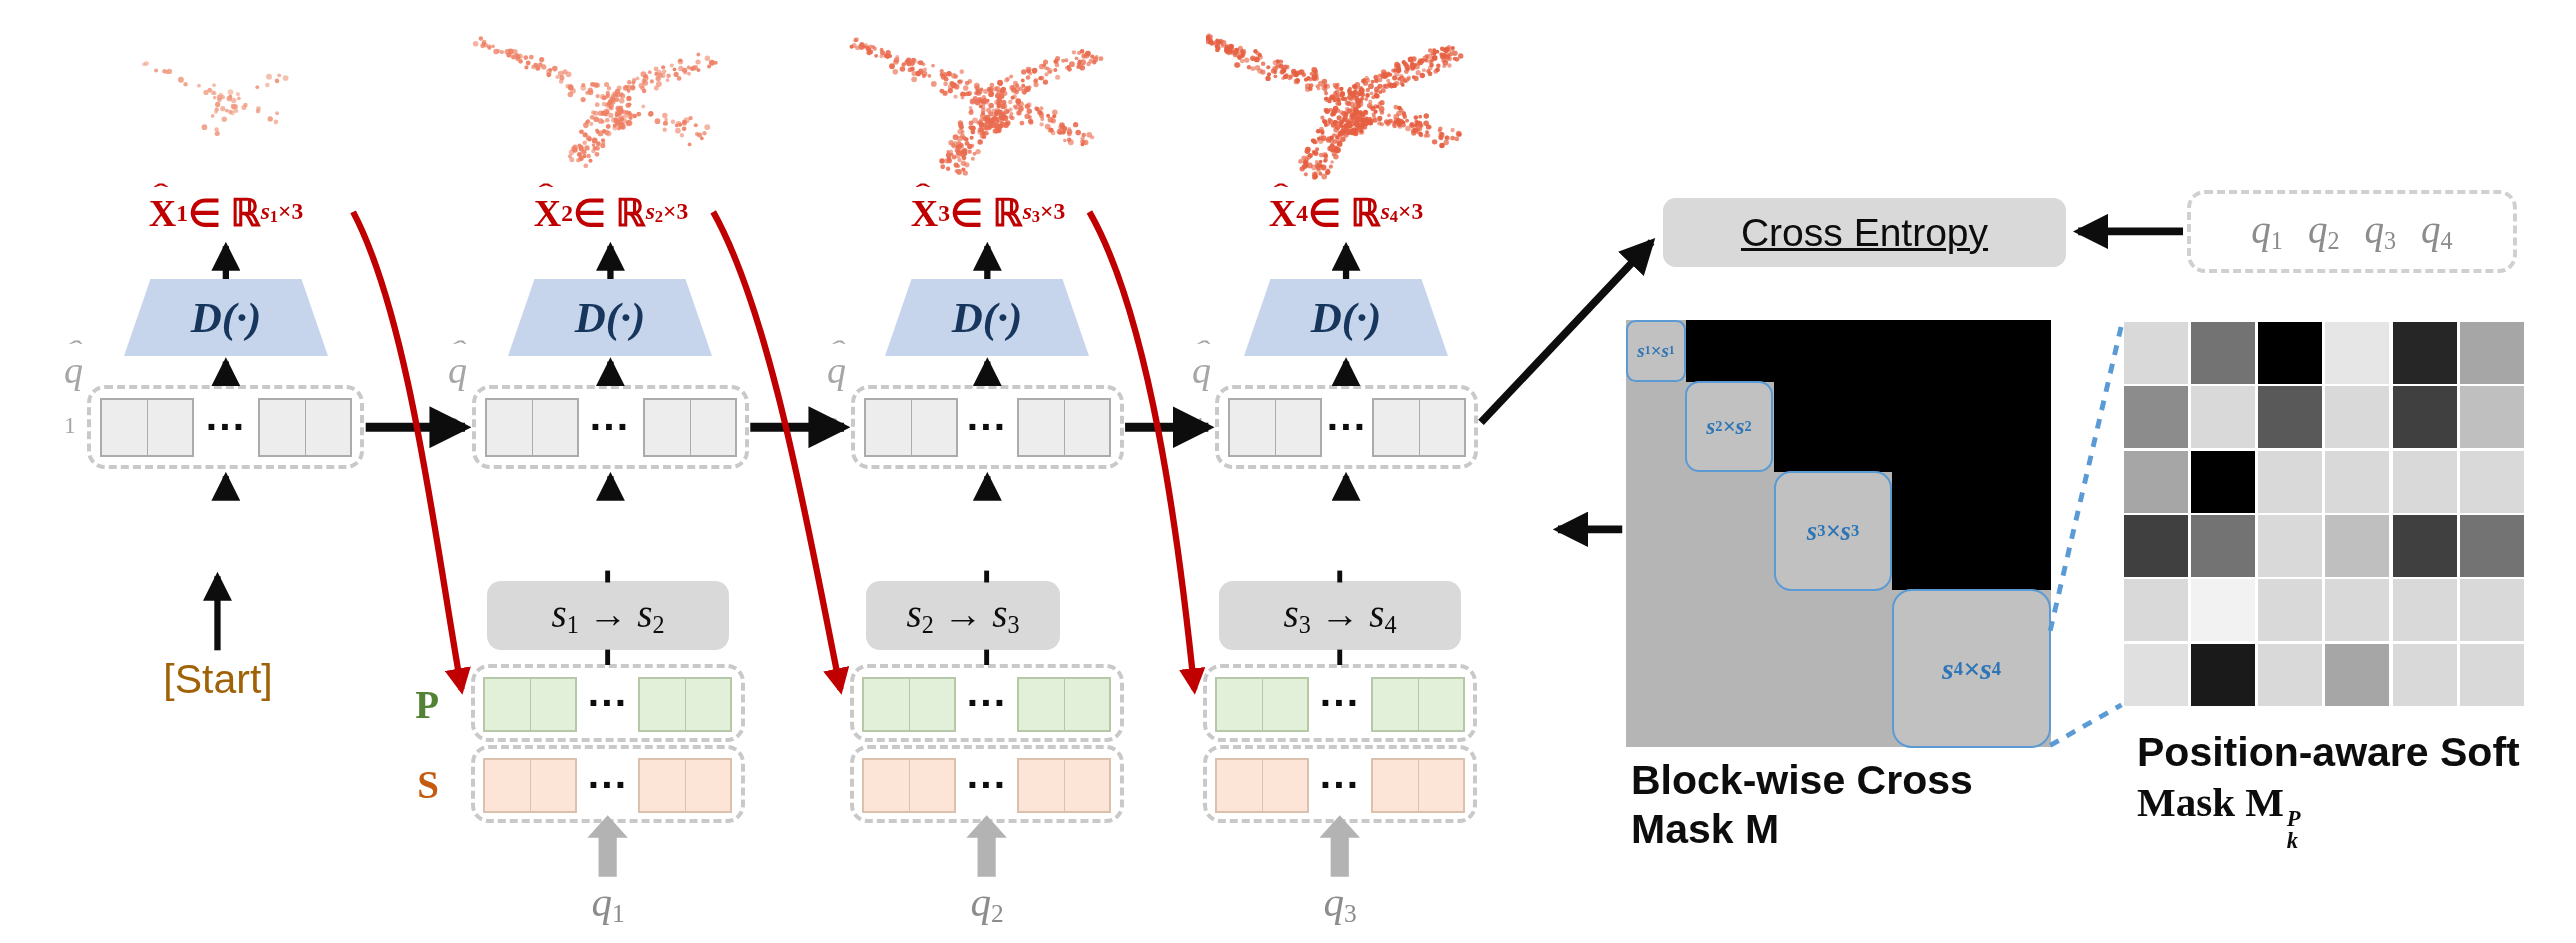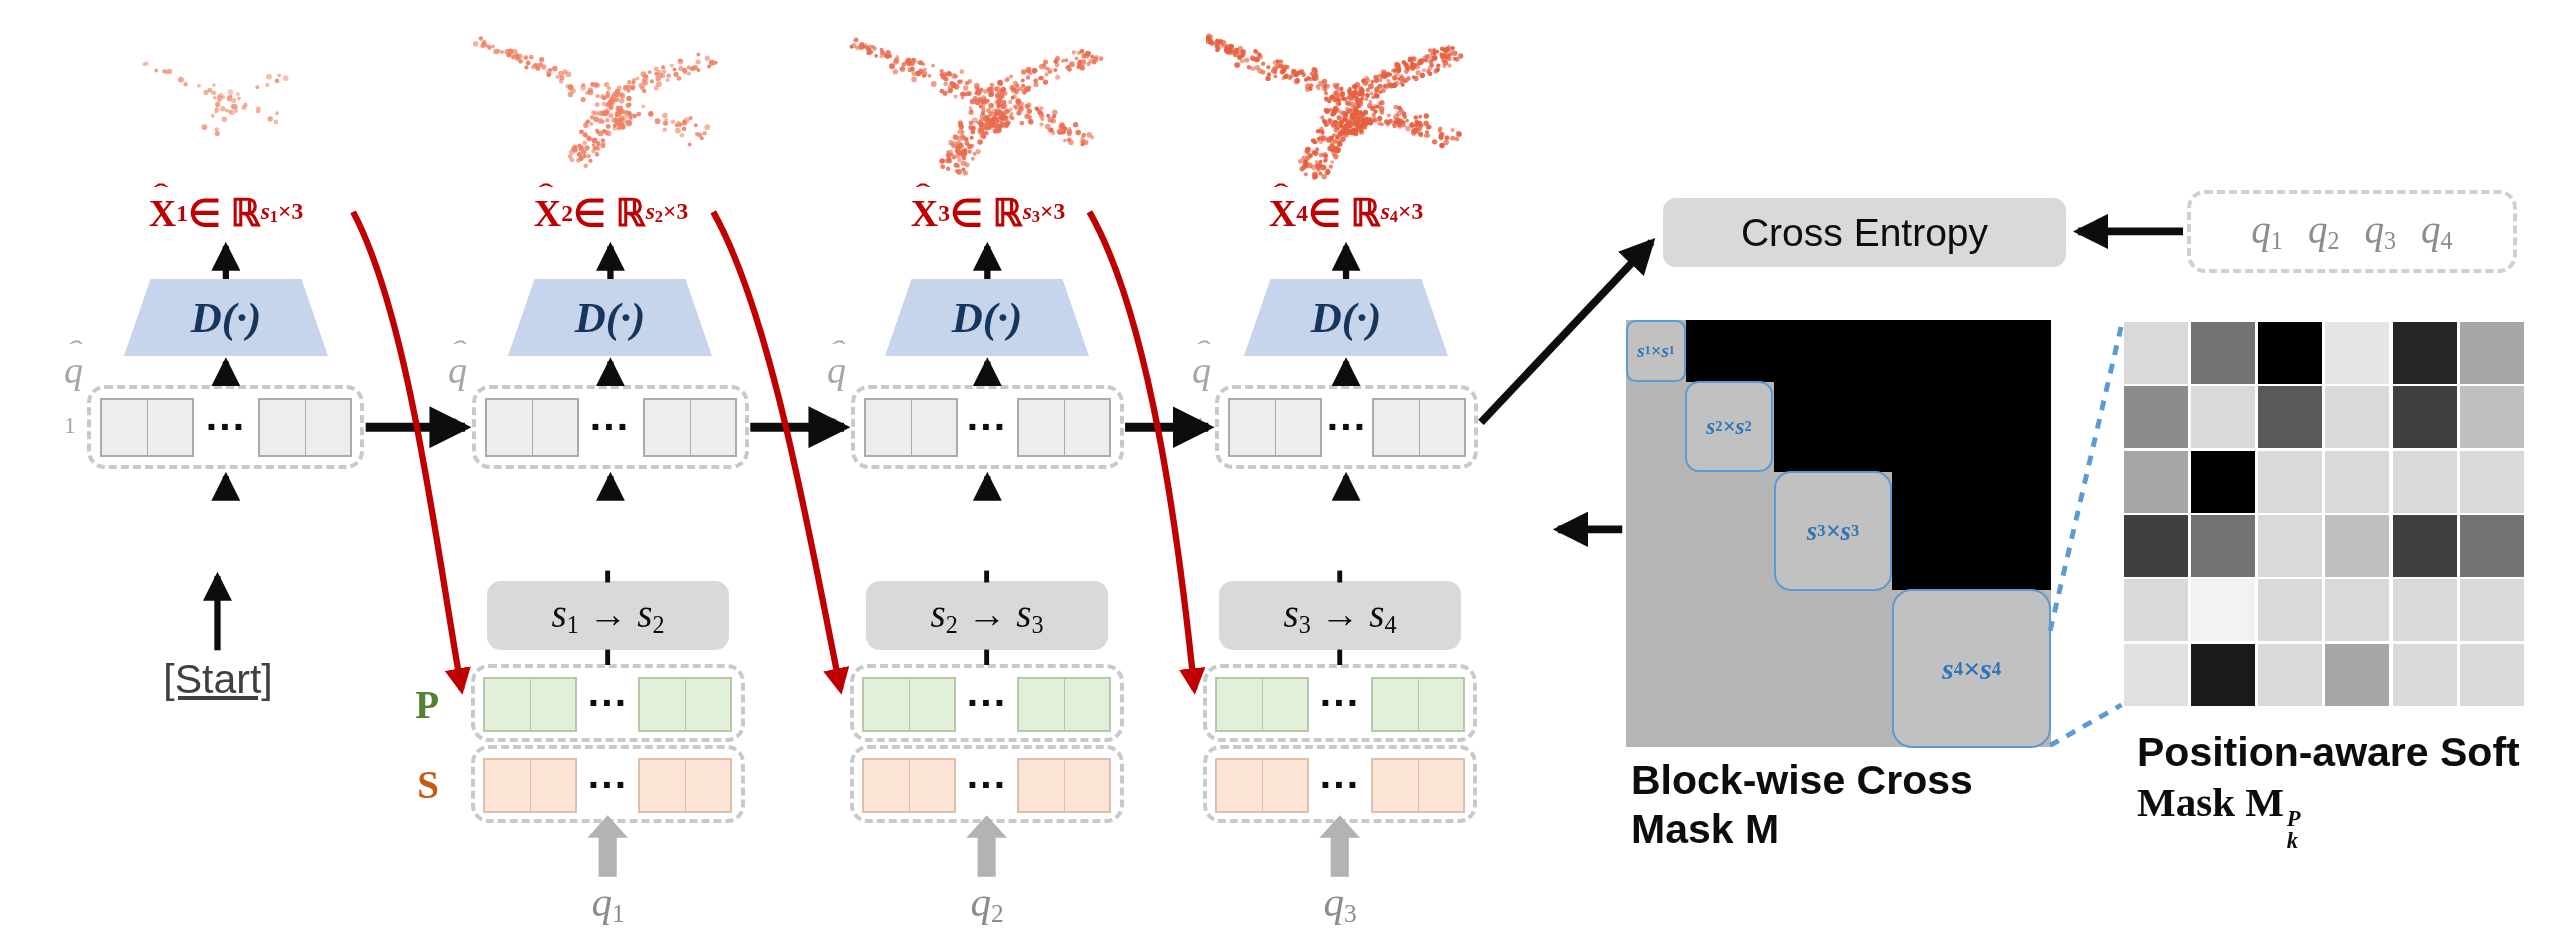--- a/index.html
+++ b/index.html
@@ -9,21 +9,21 @@
 
   .abs{position:absolute;}
 
   
   .bar{left:7px;top:499px;width:1543px;height:71px;background:#d9d9d9;border-radius:11.2px;
        display:flex;align-items:center;justify-content:center;z-index:2;
        font-size:56px;color:#0d0d0d;letter-spacing:0px;white-space:nowrap;}
 
   
   .gbox{background:#d9d9d9;border-radius:12.6px;display:flex;align-items:center;justify-content:center;z-index:2;}
-  .ce-box{left:1663px;top:198px;width:403px;height:69px;font-size:39px;color:#0d0d0d;}
+  .ce-box{left:1663px;top:198px;width:403px;height:69px;font-size:39px;color:#0d0d0d;text-decoration:underline;}
 
   
   .math{font-family:"Liberation Serif",serif;}
   .it{font-style:italic;}
   sub{font-size:62%;font-style:normal;vertical-align:-0.25em;}
   sup{font-size:62%;vertical-align:0.55em;}
   sup sub{font-size:70%;vertical-align:-0.2em;}
   .hat{position:relative;display:inline-block;}
   .hat .hm{position:absolute;left:46%;top:-0.44em;transform:translateX(-50%) scaleX(1.9);
            font-size:0.62em;line-height:1;}
@@ -48,21 +48,21 @@
   .tok-green{background:#e2efd9;border:2.1px solid #b5c9a8;}
   .tok-green .divider{background:#b5c9a8;}
   .tok-orange{background:#fce4d6;border:2.1px solid #dcc0ae;}
   .tok-orange .divider{background:#dcc0ae;}
   .dots{position:absolute;z-index:2;font-weight:bold;font-size:41px;color:#0d0d0d;
         letter-spacing:2.1px;transform:translate(-50%,-72%);}
 
   .sbox{top:581px;height:69px;border-radius:14px;font-size:39px;color:#0d0d0d;white-space:nowrap;}
   .q-label{font-family:"Liberation Serif",serif;font-style:italic;font-size:41px;color:#8c8c8c;
            z-index:2;text-align:center;}
-  .start-label{left:113px;top:656px;width:210px;text-align:center;font-size:41px;color:#404040;z-index:2;text-decoration:underline;}
+  .start-label{left:113px;top:656px;width:210px;text-align:center;font-size:41px;color:#a16207;z-index:2;}
   .row-label{width:56px;text-align:right;font-family:"Liberation Serif",serif;font-weight:bold;
              font-size:39px;z-index:2;}
 
   
   .qseq-box{left:2187px;top:190px;width:330px;height:83px;border:4.9px dashed #d0d0d0;border-radius:18px;
             box-sizing:border-box;display:flex;align-items:center;justify-content:center;gap:25px;
             font-family:"Liberation Serif",serif;font-style:italic;font-size:39px;color:#8c8c8c;z-index:2;}
   .mask{left:1626px;top:320px;width:425px;height:427px;background:#b5b5b5;z-index:1;}
   .mask .blk-black{position:absolute;background:#000000;}
   .mask .blk{position:absolute;background:#c1c1c1;border:2.8px solid #5b9bd5;box-sizing:border-box;
@@ -1675,21 +1675,21 @@
         <div class="abs token tok-orange" style="left:483px;top:758px;width:94px;height:55px;">
           <div class="divider"></div>
         </div>
         <div class="abs token tok-orange" style="left:638px;top:758px;width:94px;height:55px;">
           <div class="divider"></div>
         </div>
         <div class="abs dots" style="left:608px;top:785px;">...</div>
         <div class="abs q-label math" style="left:552px;top:878px;width:112px;"><span class="it">q</span><sub>1</sub></div>
       </div>
       <div class="abs" style="left:0;top:0;">
-        <div class="abs gbox sbox" style="left:866px;width:242px;">
+        <div class="abs gbox sbox" style="left:866px;width:194px;">
           <div class="math"><span class="it">s</span><sub>2</sub><span> → </span><span class="it">s</span><sub>3</sub></div>
         </div>
         <div class="abs dash-box" style="left:850px;top:664px;width:274px;height:78px;"></div>
         <div class="abs token tok-green" style="left:862px;top:677px;width:94px;height:55px;">
           <div class="divider"></div>
         </div>
         <div class="abs token tok-green" style="left:1017px;top:677px;width:94px;height:55px;">
           <div class="divider"></div>
         </div>
         <div class="abs dots" style="left:987px;top:703px;">...</div>

